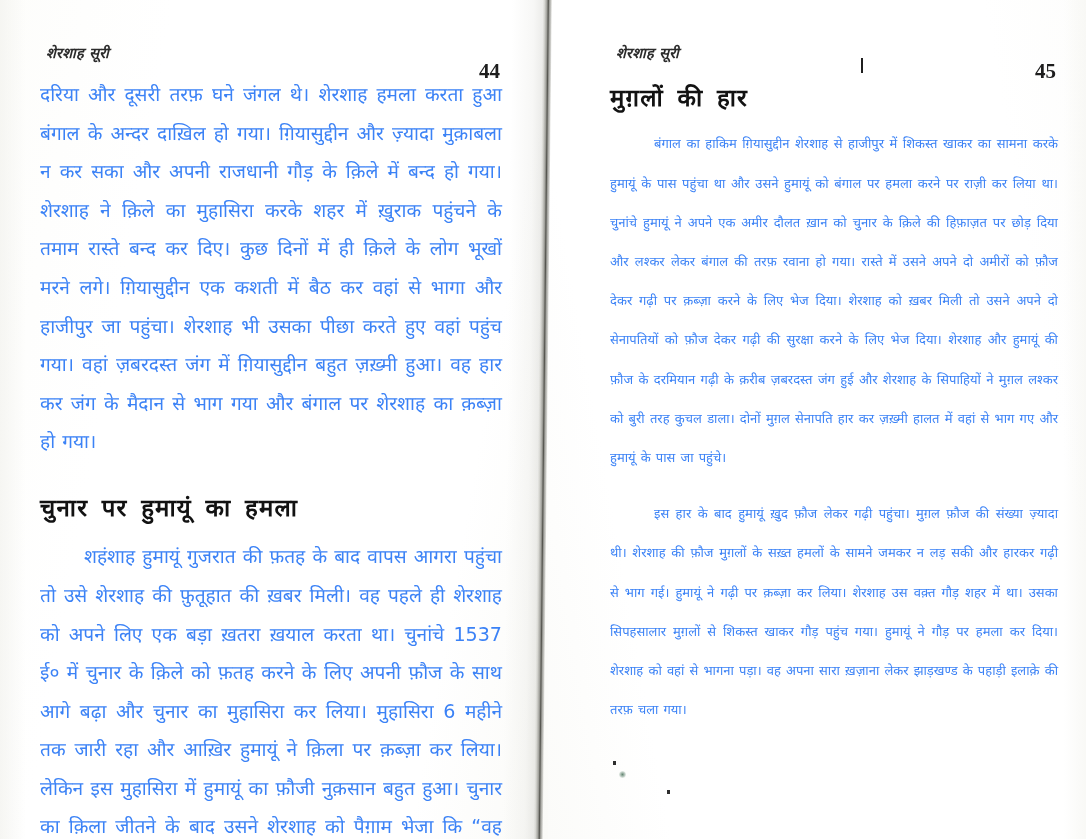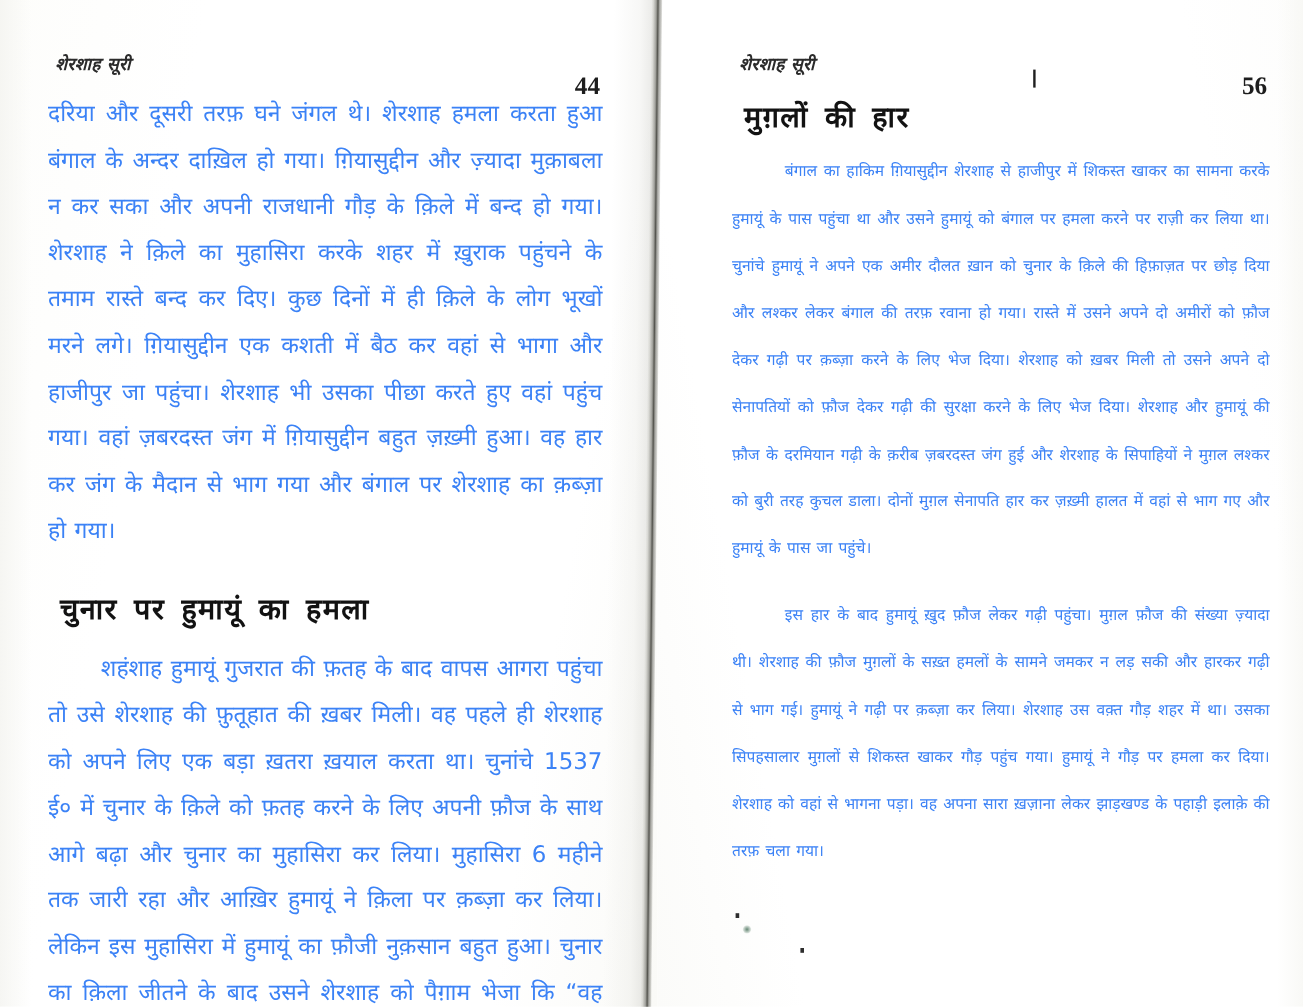--- a/index.html
+++ b/index.html
@@ -117,21 +117,21 @@
 
   
   .section-heading {
     font-family: "DejaVu Sans", sans-serif;
     font-size: 24px;
     font-weight: 700;
     color: #121212;
     letter-spacing: 1.2px;
     word-spacing: 4px;
     line-height: 1.35;
-    margin: 10px;
+    margin: 0;
   }
   .heading-left  { margin-top: 30px; margin-bottom: 14px; }
   .heading-right { margin-top: 6px;  margin-bottom: 10px; }
 
   
   p.para {
     font-family: "DejaVu Sans", sans-serif;
     font-size: 19.1px;
     line-height: 38.6px;
     color: #3b82f6;
@@ -192,21 +192,21 @@
       <p class="para indent">शहंशाह हुमायूं गुजरात की फ़तह के बाद वापस आगरा पहुंचा तो उसे शेरशाह की फ़ुतूहात की ख़बर मिली। वह पहले ही शेरशाह को अपने लिए एक बड़ा ख़तरा ख़याल करता था। चुनांचे 1537 ई० में चुनार के क़िले को फ़तह करने के लिए अपनी फ़ौज के साथ आगे बढ़ा और चुनार का मुहासिरा कर लिया। मुहासिरा 6 महीने तक जारी रहा और आख़िर हुमायूं ने क़िला पर क़ब्ज़ा कर लिया। लेकिन इस मुहासिरा में हुमायूं का फ़ौजी नुक़सान बहुत हुआ। चुनार का क़िला जीतने के बाद उसने शेरशाह को पैग़ाम भेजा कि “वह अपने तमाम इलाक़े मुग़लों के हवाले कर दे और अपने लिए कोई एक जागीर रख ले”। लेकिन शेरशाह ने इन्कार कर दिया। फिर हुमायूं ने उस से कहा कि “वह अगर मुग़लिया हुकूमत की आज्ञापालन करके सालाना 10 लाख रुपए लगान अदा करे तो पूरा बंगाल उसे दिया जा सकता है”। लेकिन शेरशाह ने हुमायूं की यह पेशकश भी ठुकरा दी। तब हुमायूं ने बंगाल फ़तह करने का इरादा कर लिया।</p>
 
     </div>
   </div>
 
   <div class="page page-right">
     <div class="page-inner">
 
       <div class="head-row">
         <div class="running-head">शेरशाह सूरी</div>
-        <div class="folio">56</div>
+        <div class="folio">45</div>
       </div>
 
       <h2 class="section-heading heading-right">मुग़लों की हार</h2>
 
       <p class="para indent">बंगाल का हाकिम ग़ियासुद्दीन शेरशाह से हाजीपुर में शिकस्त खाकर का सामना करके हुमायूं के पास पहुंचा था और उसने हुमायूं को बंगाल पर हमला करने पर राज़ी कर लिया था। चुनांचे हुमायूं ने अपने एक अमीर दौलत ख़ान को चुनार के क़िले की हिफ़ाज़त पर छोड़ दिया और लश्कर लेकर बंगाल की तरफ़ रवाना हो गया। रास्ते में उसने अपने दो अमीरों को फ़ौज देकर गढ़ी पर क़ब्ज़ा करने के लिए भेज दिया। शेरशाह को ख़बर मिली तो उसने अपने दो सेनापतियों को फ़ौज देकर गढ़ी की सुरक्षा करने के लिए भेज दिया। शेरशाह और हुमायूं की फ़ौज के दरमियान गढ़ी के क़रीब ज़बरदस्त जंग हुई और शेरशाह के सिपाहियों ने मुग़ल लश्कर को बुरी तरह कुचल डाला। दोनों मुग़ल सेनापति हार कर ज़ख़्मी हालत में वहां से भाग गए और हुमायूं के पास जा पहुंचे।</p>
 
       <p class="para indent">इस हार के बाद हुमायूं ख़ुद फ़ौज लेकर गढ़ी पहुंचा। मुग़ल फ़ौज की संख्या ज़्यादा थी। शेरशाह की फ़ौज मुग़लों के सख़्त हमलों के सामने जमकर न लड़ सकी और हारकर गढ़ी से भाग गई। हुमायूं ने गढ़ी पर क़ब्ज़ा कर लिया। शेरशाह उस वक़्त गौड़ शहर में था। उसका सिपहसालार मुग़लों से शिकस्त खाकर गौड़ पहुंच गया। हुमायूं ने गौड़ पर हमला कर दिया। शेरशाह को वहां से भागना पड़ा। वह अपना सारा ख़ज़ाना लेकर झाड़खण्ड के पहाड़ी इलाक़े की तरफ़ चला गया।</p>
 
     </div>
   </div>

